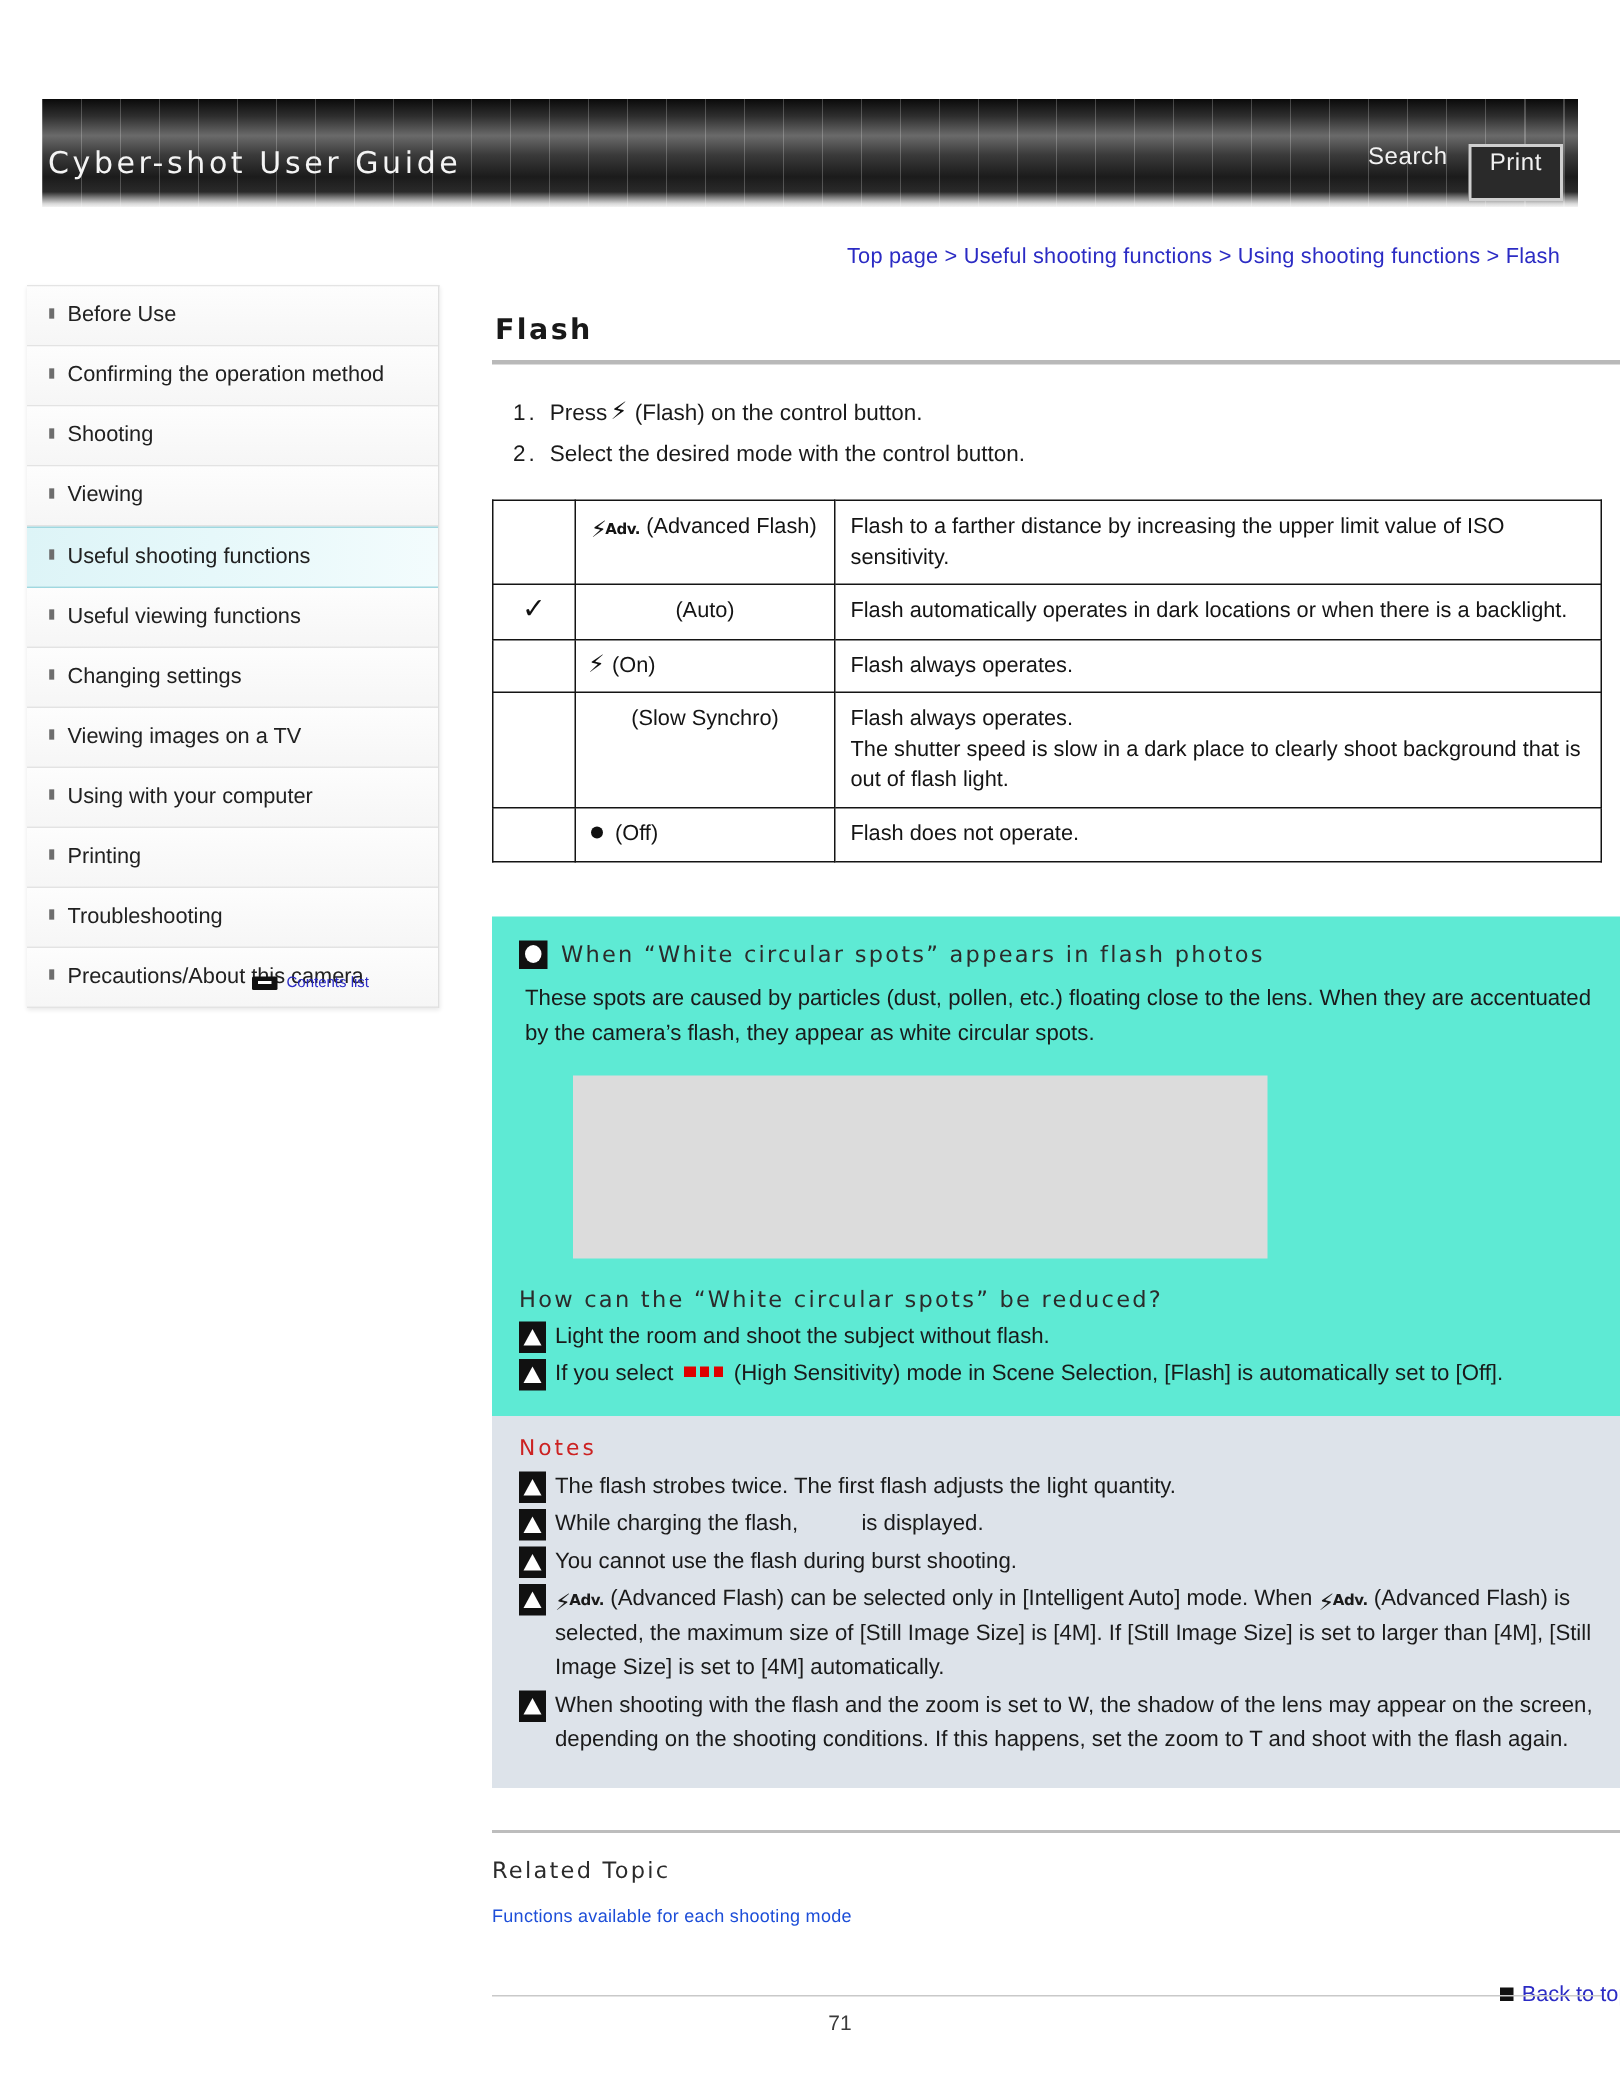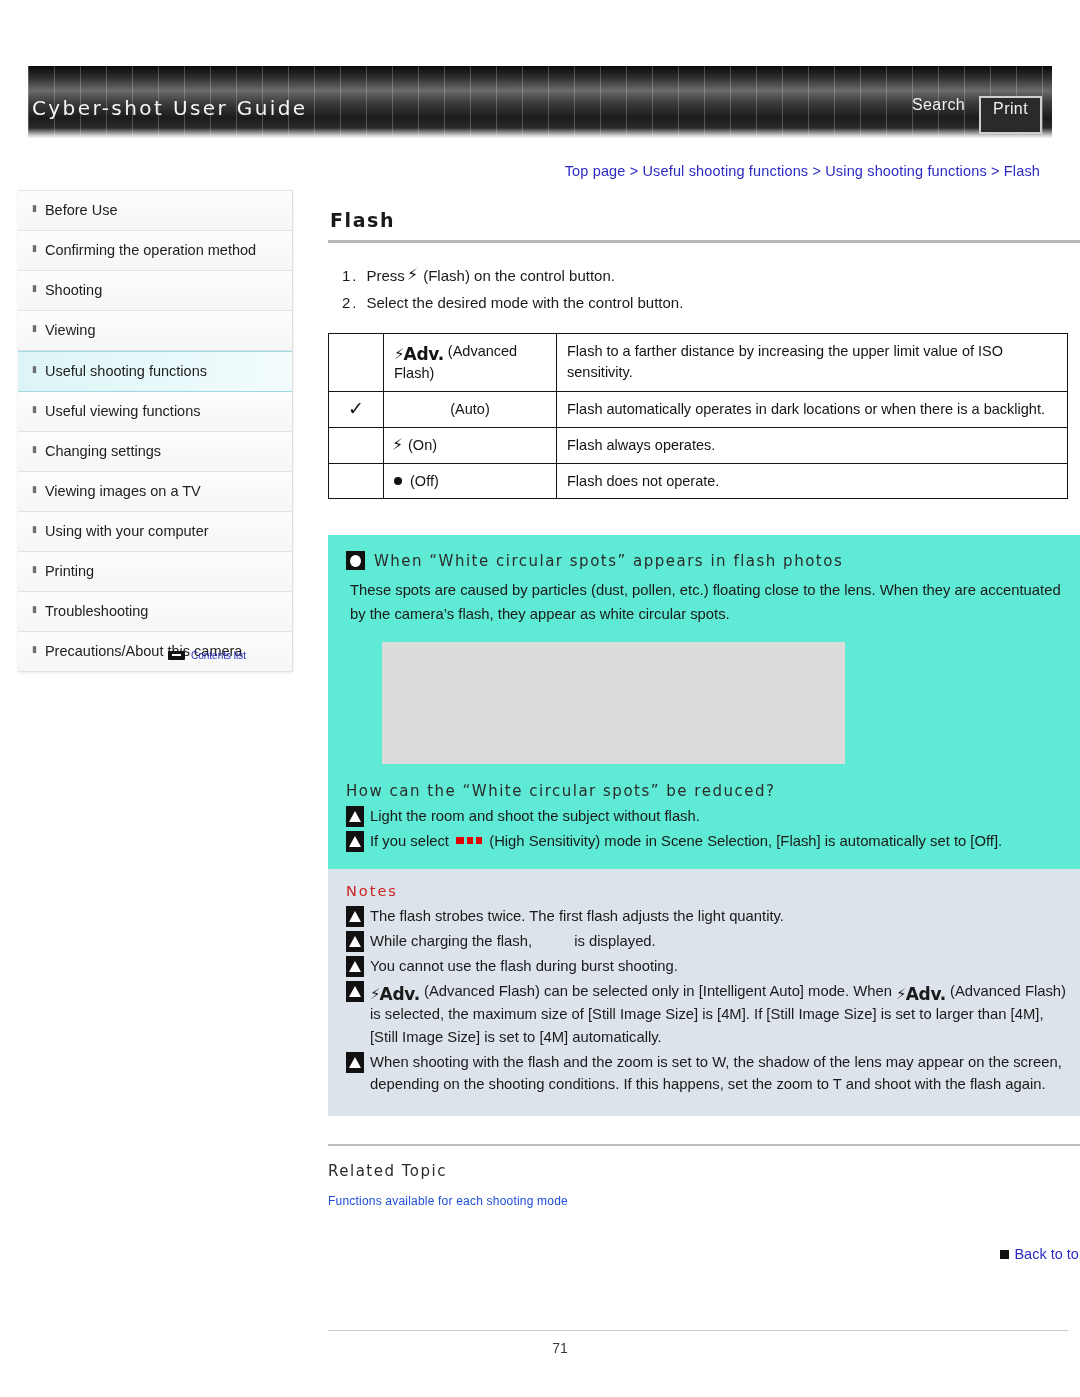--- a/index.html
+++ b/index.html
@@ -202,21 +202,21 @@
     display: inline-flex;
     align-items: center;
     vertical-align: -3px;
     font-family: "DejaVu Sans", sans-serif;
   }
   .adv-ico .b {
     font-size: 15px;
     line-height: 1;
   }
   .adv-ico .t {
-    font-size: 17px;
+    font-size: 10px;
     font-weight: bold;
     letter-spacing: -0.3px;
     line-height: 1;
     margin-left: -1px;
   }
 
   
   table.modes {
     border-collapse: collapse;
     width: 740px;
@@ -509,20 +509,28 @@
             <span class="mode-center"> <span>(Auto)</span></span>
           </td>
           <td class="c-desc"><span style="white-space:pre-line">Flash automatically operates in dark locations or when there is a backlight.</span></td>
         </tr>
         <tr>
           <td class="c-check"></td>
           <td class="c-mode">
             <span class="mode-left"><span class="flash-ico"></span> <span>(On)</span></span>
           </td>
           <td class="c-desc"><span style="white-space:pre-line">Flash always operates.</span></td>
+        </tr>
+        <tr>
+          <td class="c-check"></td>
+          <td class="c-mode">
+            <span class="mode-center"> <span>(Slow Synchro)</span></span>
+          </td>
+          <td class="c-desc"><span style="white-space:pre-line">Flash always operates.
+The shutter speed is slow in a dark place to clearly shoot background that is out of flash light.</span></td>
         </tr>
         <tr>
           <td class="c-check"></td>
           <td class="c-mode">
             <span class="mode-left"><span class="dot-ico"></span> <span>(Off)</span></span>
           </td>
           <td class="c-desc"><span style="white-space:pre-line">Flash does not operate.</span></td>
         </tr>
       </tbody>
   </table>

